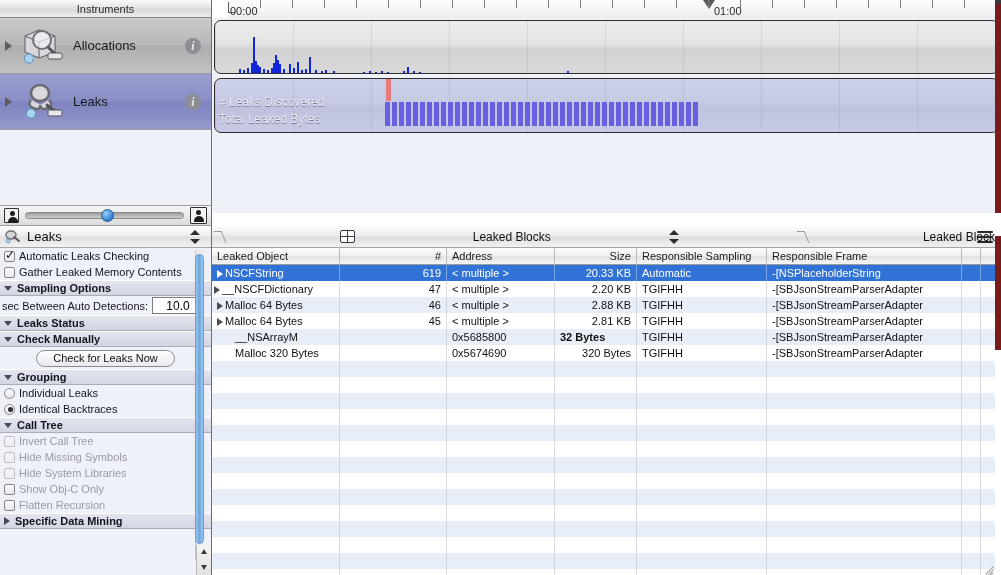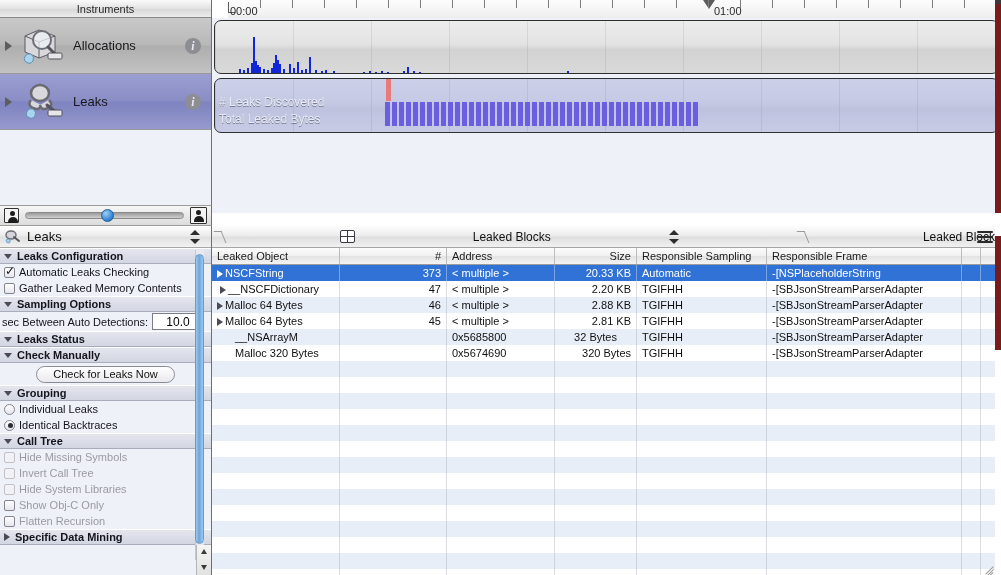--- a/index.html
+++ b/index.html
@@ -380,24 +380,20 @@
     <div id="insp-title">
       <svg width="18" height="14" viewBox="0 0 18 14">
         <ellipse cx="7" cy="5" rx="5" ry="4" fill="#d4d4da" stroke="#6d6d76" stroke-width="1.4"></ellipse>
         <path d="M10 7 L15 11" stroke="#56565e" stroke-width="2" stroke-linecap="round"></path>
         <path d="M3 9 q-2 2 0 3.5 q2 1.3 3 -0.5 q0.8 -1.8 -1 -3 z" fill="#a9d3ef" stroke="#5d8fb2" stroke-width=".8"></path>
       </svg>
       <span class="tname">Leaks</span>
       <span class="updown"></span>
     </div>
 
-    <div class="sec-head">
-      <span class="tw"></span>
-      <span>Leaks Configuration</span>
-    </div>
     <div class="opt-row">
       <span class="cb on"></span>
       <span>Automatic Leaks Checking</span>
     </div>
     <div class="opt-row">
       <span class="cb"></span>
       <span>Gather Leaked Memory Contents</span>
     </div>
 
     <div class="sec-head">
@@ -434,25 +430,25 @@
       <span class="rb on"></span>
       <span>Identical Backtraces</span>
     </div>
 
     <div class="sec-head">
       <span class="tw"></span>
       <span>Call Tree</span>
     </div>
     <div class="opt-row dim">
       <span class="cb dim"></span>
-      <span>Hide Missing Symbols</span>
+      <span>Invert Call Tree</span>
     </div>
     <div class="opt-row dim">
       <span class="cb dim"></span>
-      <span>Invert Call Tree</span>
+      <span>Hide Missing Symbols</span>
     </div>
     <div class="opt-row dim">
       <span class="cb dim"></span>
       <span>Hide System Libraries</span>
     </div>
     <div class="opt-row dim">
       <span class="cb"></span>
       <span>Show Obj-C Only</span>
     </div>
     <div class="opt-row dim">
@@ -641,30 +637,30 @@
         <div class="th" style="width: 108px; flex: 0 0 108px;">Address</div>
         <div class="th num" style="width: 82px; flex: 0 0 82px; text-align: right;">Size</div>
         <div class="th" style="width: 130px; flex: 0 0 130px;">Responsible Sampling</div>
         <div class="th" style="width: 195px; flex: 0 0 195px;">Responsible Frame</div>
         <div class="th" style="width: 19px; flex: 0 0 19px;"></div>
         <div class="th" style="width: 19px; flex: 0 0 19px;"></div>
       </div>
     <div id="tbody">
         <div class="trow sel">
           <div class="td" style="width: 128px; flex: 0 0 128px; padding-left: 5px;"><span class="row-tri"></span><span>NSCFString</span></div>
-          <div class="td num" style="width: 107px; flex: 0 0 107px; text-align: right;">373</div>
+          <div class="td num" style="width: 107px; flex: 0 0 107px; text-align: right;">619</div>
           <div class="td" style="width: 108px; flex: 0 0 108px;">&lt; multiple &gt;</div>
           <div class="td num" style="width: 82px; flex: 0 0 82px; text-align: right;">20.33 KB</div>
           <div class="td" style="width: 130px; flex: 0 0 130px;">Automatic</div>
           <div class="td" style="width: 195px; flex: 0 0 195px;">-[NSPlaceholderString</div>
           <div class="td" style="width: 19px; flex: 0 0 19px;"></div>
           <div class="td" style="width: 19px; flex: 0 0 19px;"></div>
         </div>
         <div class="trow odd">
-          <div class="td" style="width: 128px; flex: 0 0 128px; padding-left: 8px;"><span class="row-tri"></span><span>__NSCFDictionary</span></div>
+          <div class="td" style="width: 128px; flex: 0 0 128px; padding-left: 2px;"><span class="row-tri"></span><span>__NSCFDictionary</span></div>
           <div class="td num" style="width: 107px; flex: 0 0 107px; text-align: right;">47</div>
           <div class="td" style="width: 108px; flex: 0 0 108px;">&lt; multiple &gt;</div>
           <div class="td num" style="width: 82px; flex: 0 0 82px; text-align: right;">2.20 KB</div>
           <div class="td" style="width: 130px; flex: 0 0 130px;">TGIFHH</div>
           <div class="td" style="width: 195px; flex: 0 0 195px;">-[SBJsonStreamParserAdapter</div>
           <div class="td" style="width: 19px; flex: 0 0 19px;"></div>
           <div class="td" style="width: 19px; flex: 0 0 19px;"></div>
         </div>
         <div class="trow even">
           <div class="td" style="width: 128px; flex: 0 0 128px; padding-left: 5px;"><span class="row-tri"></span><span>Malloc 64 Bytes</span></div>
@@ -683,21 +679,21 @@
           <div class="td num" style="width: 82px; flex: 0 0 82px; text-align: right;">2.81 KB</div>
           <div class="td" style="width: 130px; flex: 0 0 130px;">TGIFHH</div>
           <div class="td" style="width: 195px; flex: 0 0 195px;">-[SBJsonStreamParserAdapter</div>
           <div class="td" style="width: 19px; flex: 0 0 19px;"></div>
           <div class="td" style="width: 19px; flex: 0 0 19px;"></div>
         </div>
         <div class="trow even">
           <div class="td" style="width: 128px; flex: 0 0 128px; padding-left: 23px;"><span>__NSArrayM</span></div>
           <div class="td num" style="width: 107px; flex: 0 0 107px; text-align: right;"></div>
           <div class="td" style="width: 108px; flex: 0 0 108px;">0x5685800</div>
-          <div class="td num" style="width: 82px; flex: 0 0 82px; text-align: center;">32 Bytes</div>
+          <div class="td num" style="width: 82px; flex: 0 0 82px; text-align: left; font-weight: bold;">32 Bytes</div>
           <div class="td" style="width: 130px; flex: 0 0 130px;">TGIFHH</div>
           <div class="td" style="width: 195px; flex: 0 0 195px;">-[SBJsonStreamParserAdapter</div>
           <div class="td" style="width: 19px; flex: 0 0 19px;"></div>
           <div class="td" style="width: 19px; flex: 0 0 19px;"></div>
         </div>
         <div class="trow odd">
           <div class="td" style="width: 128px; flex: 0 0 128px; padding-left: 23px;"><span>Malloc 320 Bytes</span></div>
           <div class="td num" style="width: 107px; flex: 0 0 107px; text-align: right;"></div>
           <div class="td" style="width: 108px; flex: 0 0 108px;">0x5674690</div>
           <div class="td num" style="width: 82px; flex: 0 0 82px; text-align: right;">320 Bytes</div>

